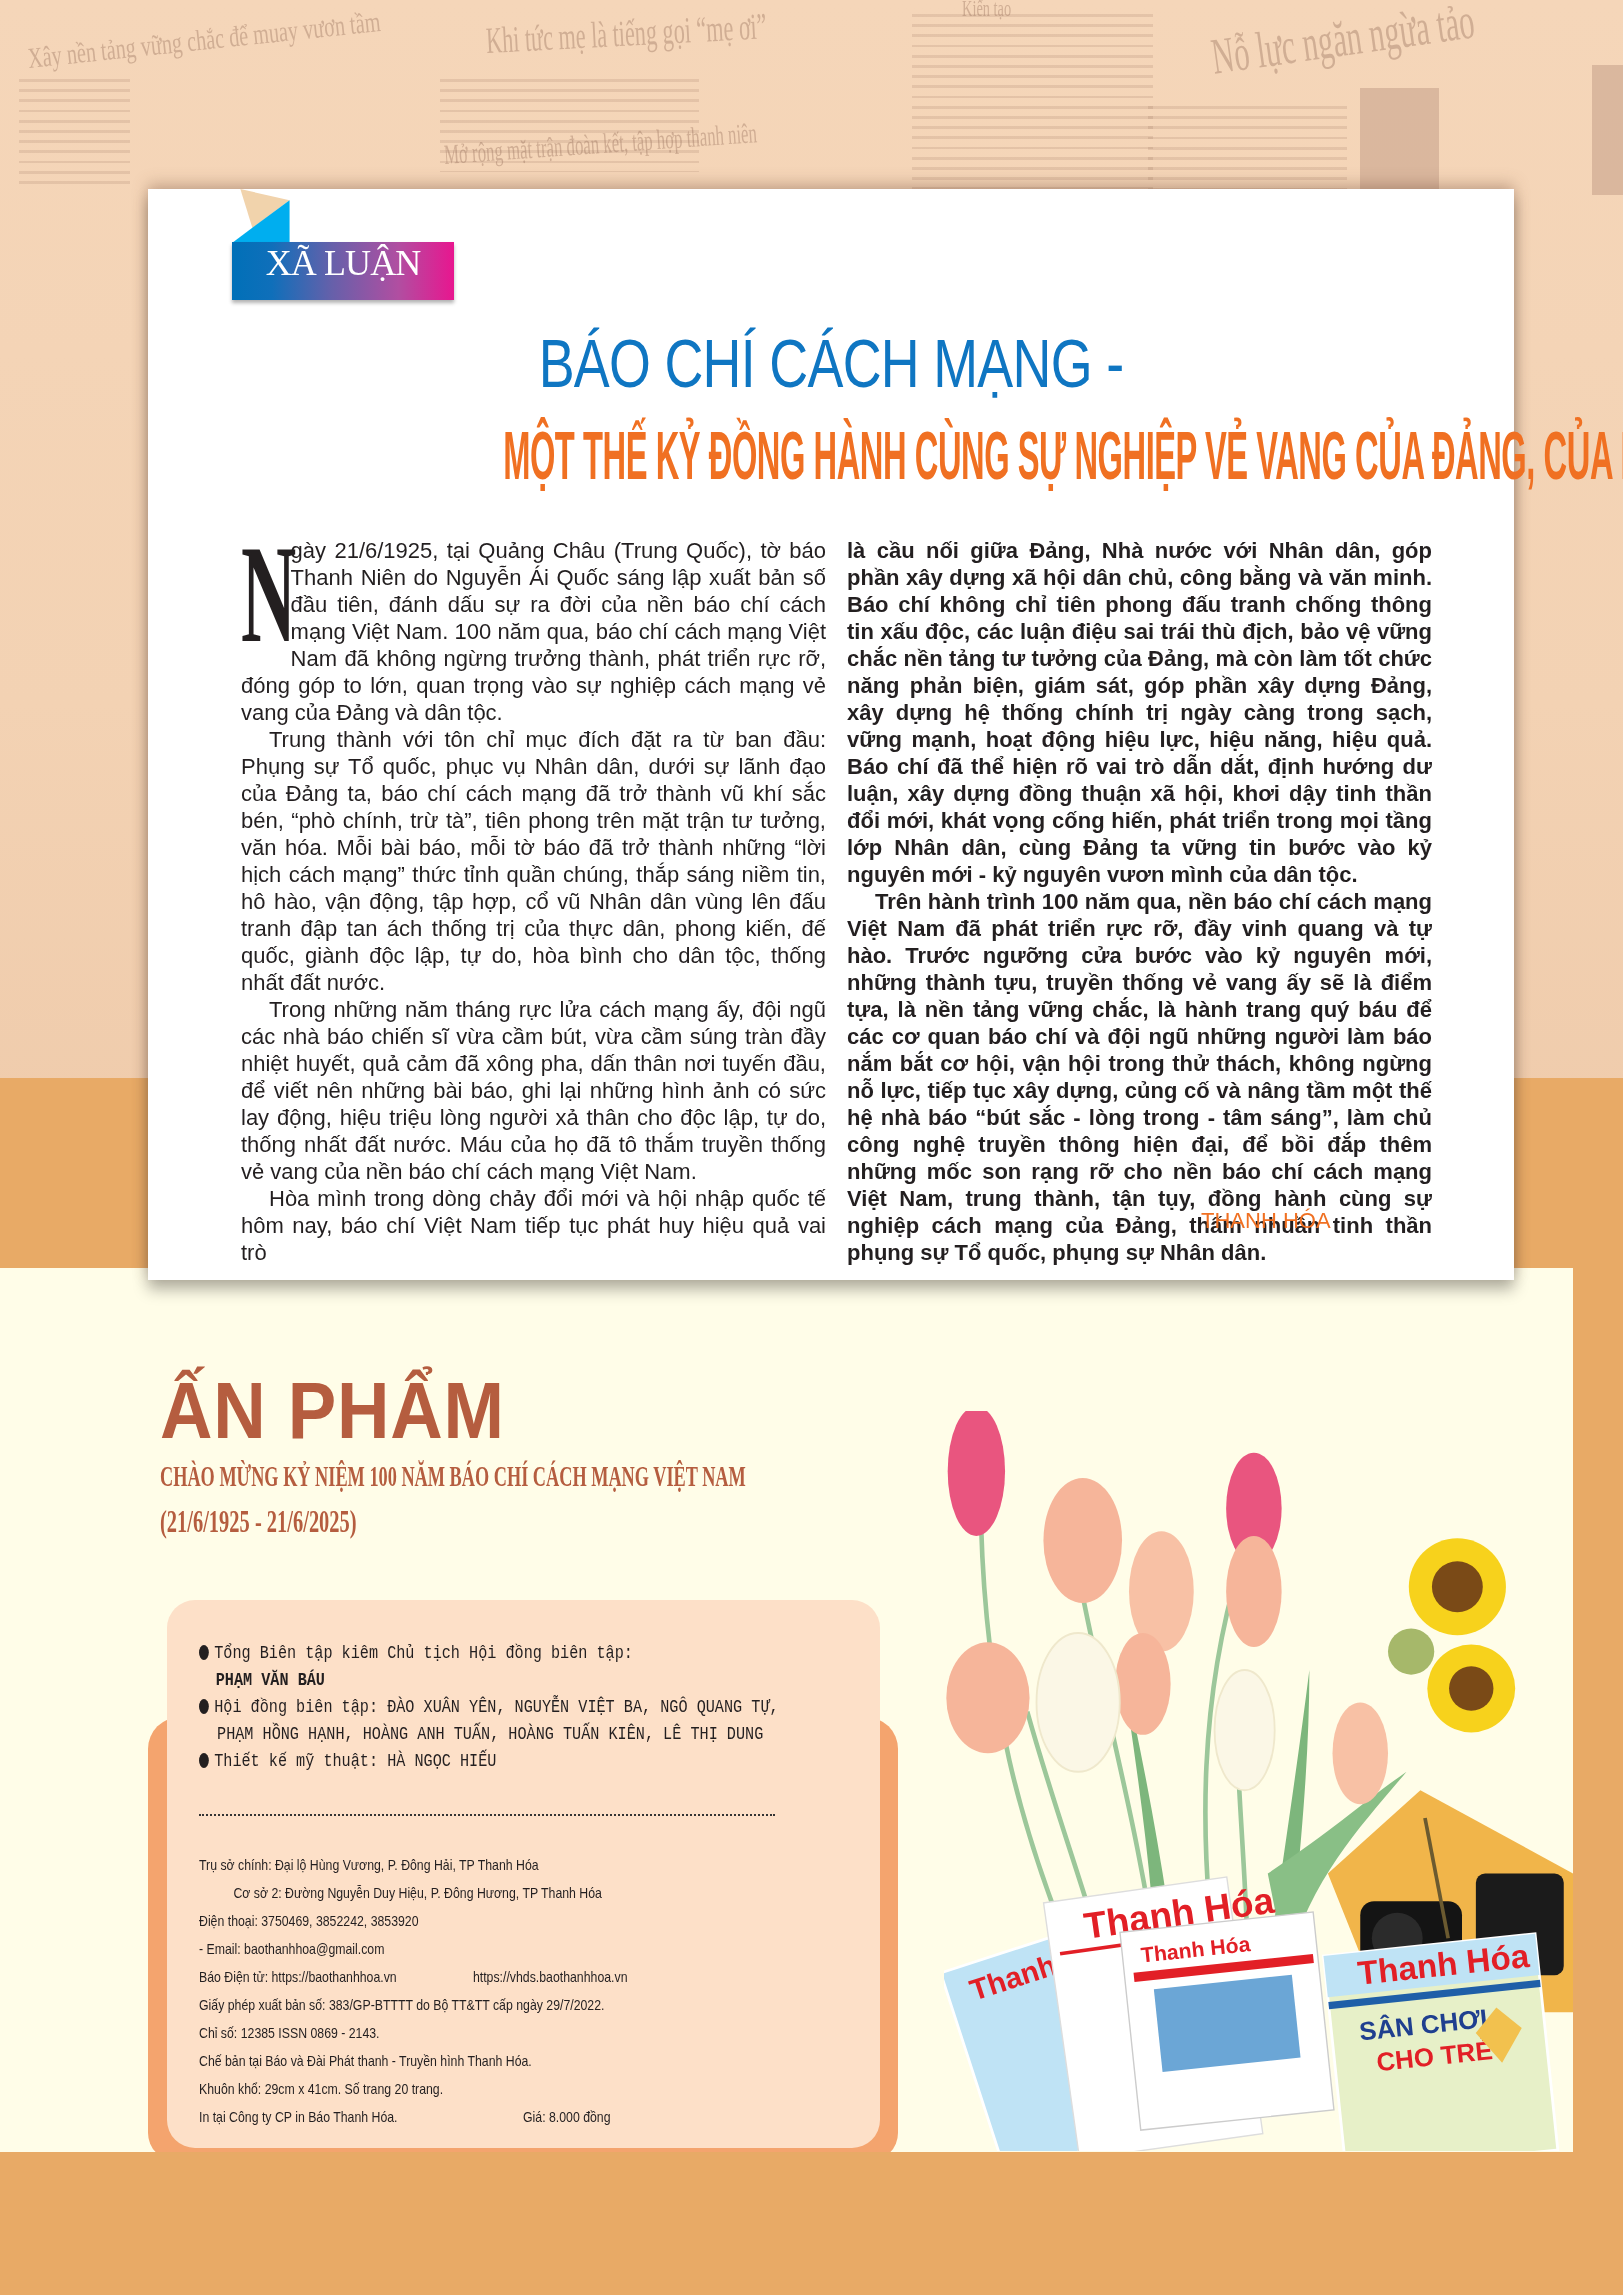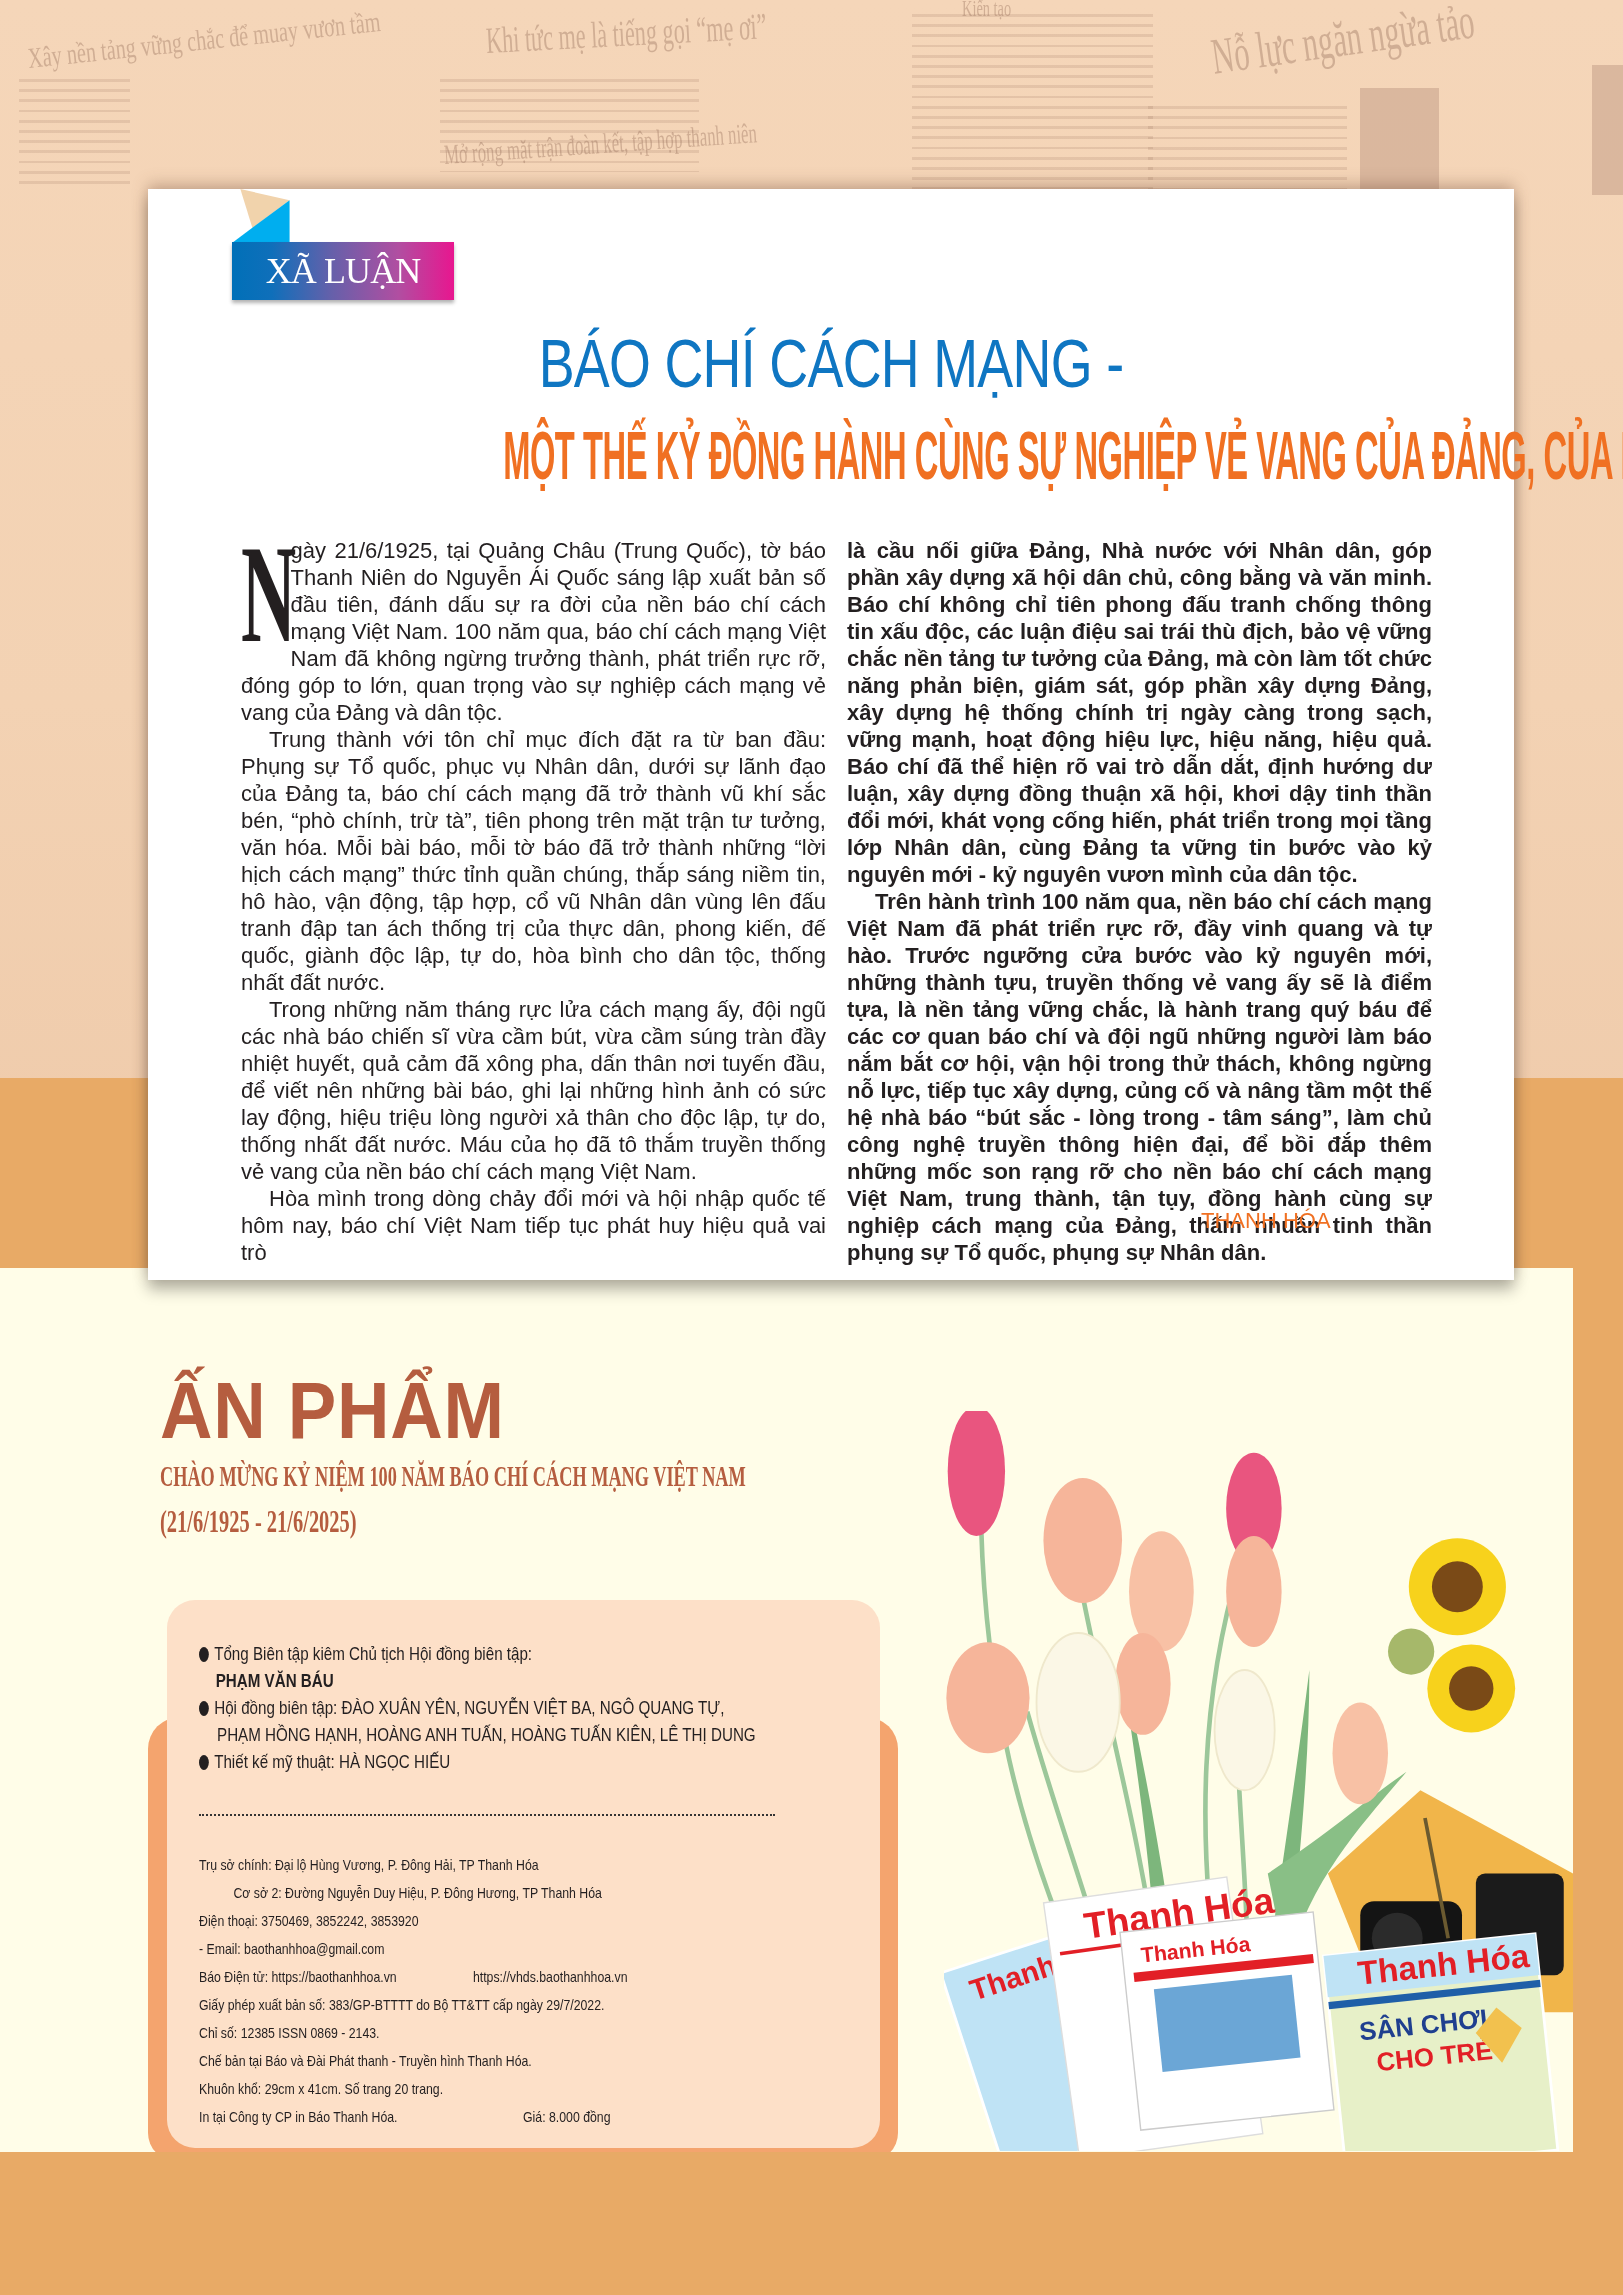--- a/index.html
+++ b/index.html
@@ -5,39 +5,39 @@
   html, body { margin:0; padding:0; }
   body { width:1623px; height:2295px; position:relative; overflow:hidden; background:#e8aa66; font-family:"Liberation Sans", sans-serif; }
   .news-bg { position:absolute; left:0; top:0; width:1623px; height:1171px; background:linear-gradient(180deg,#f5d6b9 0%,#f3d2b3 60%,#efcbab 100%); overflow:hidden; }
   .news-bg .ghost { position:absolute; color:rgba(140,100,80,0.35); font-family:"Liberation Serif", serif; white-space:nowrap; }
   .news-bg .col { position:absolute; background:repeating-linear-gradient(180deg, rgba(150,110,90,0.18) 0 2.8px, transparent 2.8px 10.2px); }
   .news-bg .photo { position:absolute; background:rgba(170,130,110,0.35); }
   .orange-band { position:absolute; left:0; top:1078px; width:1623px; height:194px; background:#e8aa66; }
   .cream-panel { position:absolute; left:0; top:1268px; width:1573px; height:884px; background:#fffde8; }
   .card { position:absolute; left:148px; top:189px; width:1366px; height:1091px; background:#fff; box-shadow:0 10.2px 14px rgba(0,0,0,0.28), 0 -4.6px 14px rgba(120,80,60,0.35); }
   .ribbon-tab { position:absolute; }
-  .ribbon { position:absolute; left:232px; top:242px; width:222px; height:58px; background:linear-gradient(90deg,#0070b8 0%,#0f6fba 18%,#6660aa 45%,#b14ea1 75%,#e8168f 100%); box-shadow:0 2.8px 3.7px rgba(0,0,0,0.3); display:flex; align-items:center; justify-content:center; }
+  .ribbon { position:absolute; left:232px; top:242px; width:222px; height:58px; background:linear-gradient(90deg,#0070b8 0%,#0f6fba 18%,#6660aa 45%,#b14ea1 75%,#e8168f 100%); box-shadow:0 2.8px 3.7px rgba(0,0,0,0.3); display:flex; justify-content:center; }
   .ribbon span { color:#fff; font-family:"Liberation Serif", serif; font-size:36px; letter-spacing:-0.9px; }
   .title1 { position:absolute; left:148px; width:1366px; top:324px; text-align:center; color:#0f76c2; font-family:"Liberation Sans", sans-serif; font-size:69px; transform:scaleX(0.78); transform-origin:center; letter-spacing:-0.9px; }
   .title2 { position:absolute; left:148px; width:1366px; top:416px; text-align:center; color:#f07022; font-family:"Liberation Sans", sans-serif; font-weight:bold; font-size:68px; transform:scaleX(0.48); transform-origin:center; letter-spacing:-0.9px; white-space:nowrap; }
   .article { position:absolute; left:241px; top:537px; width:1189px; height:694px; }
   .col-a, .col-b { position:absolute; top:0; width:585px; font-size:22px; line-height:27px; color:#231f20; }
   .col-a { left:0; }
   .col-b { left:606px;font-weight:bold; }
   .col-a p, .col-b p { margin:0; text-indent:28px; text-align:justify; }
   .col-a p.first { text-indent:0; }
   .col-b p.cont { text-indent:0; }
   .dropcap { float:left; font-family:"Liberation Serif", serif; font-weight:bold; font-size:139px; line-height:111px; height:113px; margin:1.9px 5.6px 0 0; transform:scaleX(0.55); transform-origin:left top; width:44px; color:#231f20; }
   .byline { position:absolute; left:1201px; top:1208px; color:#f07022; font-size:22px; }
   .an-pham { position:absolute; left:160px; top:1365px; color:#b55d3f; font-weight:bold; font-size:79px; transform:scaleX(0.92); transform-origin:left; letter-spacing:0.9px; }
   .subtitle1 { position:absolute; left:160px; top:1460px; color:#b55d3f; font-family:"Liberation Serif", serif; font-weight:bold; font-size:29px; transform:scaleX(0.63); transform-origin:left; white-space:nowrap; }
   .subtitle2 { position:absolute; left:160px; top:1504px; color:#b55d3f; font-family:"Liberation Serif", serif; font-weight:bold; font-size:31px; transform:scaleX(0.66); transform-origin:left; white-space:nowrap; }
   .info-outer { position:absolute; left:148px; top:1717px; width:750px; height:444px; background:#f4a46e; border-radius:32px 32px 28px 28px; }
   .info-inner { position:absolute; left:167px; top:1600px; width:713px; height:548px; background:#fde0c8; border-radius:28px 28px 28px 28px; }
-  .staff { position:absolute; left:199px; top:1640px; font-size:18.5px; color:#231f20; line-height:27px; }
+  .staff { position:absolute; left:199px; top:1640px; font-size:18.5px; color:#231f20; line-height:27px;font-family:Liberation Mono, monospace; }
   .staff .row { white-space:nowrap; transform:scaleX(0.82); transform-origin:left; }
   .staff .bullet { display:inline-block; width:12px; height:15px; border-radius:50%; background:#231f20; margin-right:6.5px; vertical-align:-1.9px; }
   .staff .name-bold { font-weight:bold; padding-left:20.4px; }
   .staff .indent { padding-left:22px; }
   .dotted { position:absolute; left:199px; top:1814px; width:576px; border-top:2.3px dotted #333; }
   .contact { position:absolute; left:199px; top:1851px; font-size:15px; color:#231f20; line-height:28px; }
   .contact .row { white-space:nowrap; transform:scaleX(0.82); transform-origin:left; }
   .contact .ind { padding-left:14px; }
   .gap { display:inline-block; width:93px; }
   .gap2 { display:inline-block; width:153px; }

